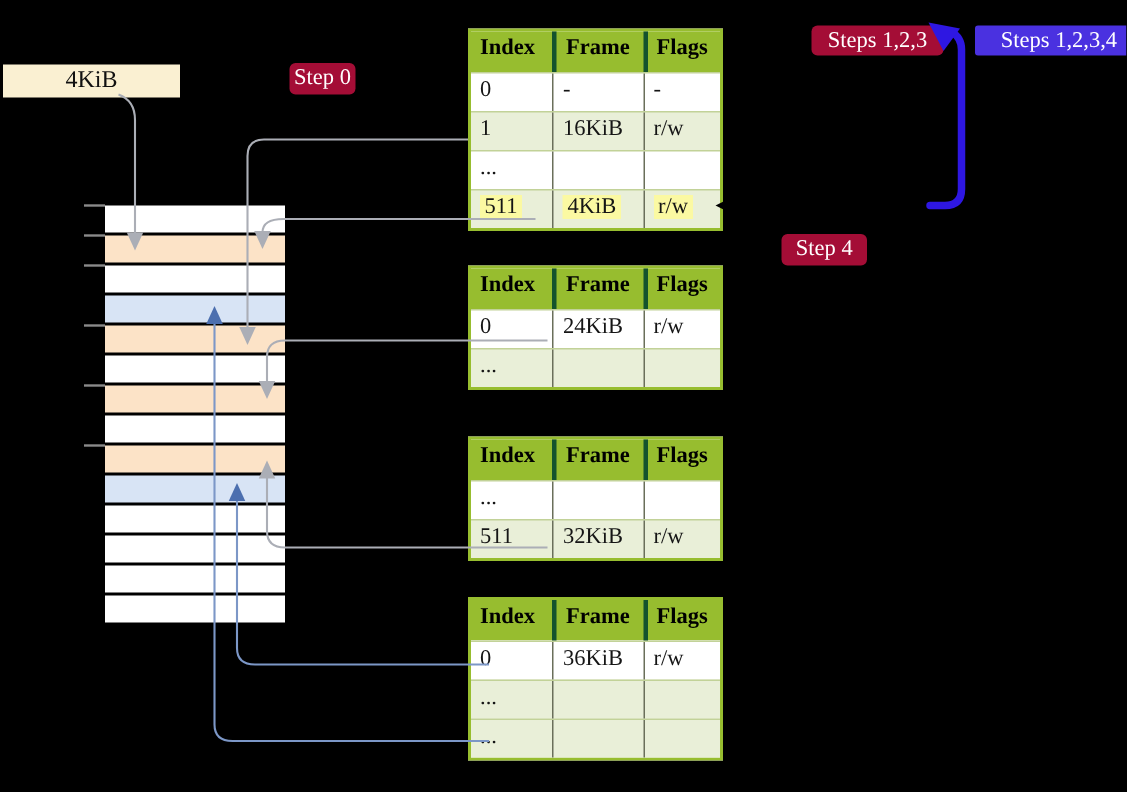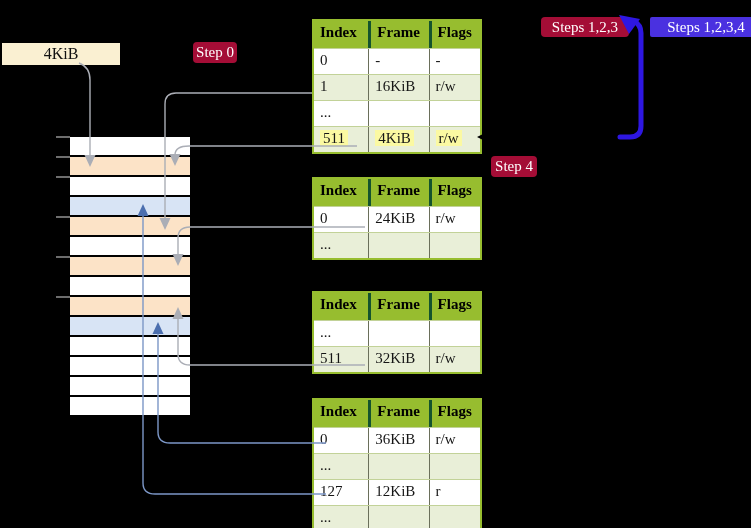--- a/index.html
+++ b/index.html
@@ -18,21 +18,21 @@
   .badge {
     position:absolute; color:#fff; font-size:15px; z-index:3;
     display:flex; align-items:center; justify-content:center;
     border-radius:4px; padding:0 6px; white-space:nowrap;
   }
   .badge.red { background:var(--badge_red); }
   .badge.blue { background:var(--badge_blue); border-radius:2px; }
   #badge-step0   { left:193px; top:42px;  width:44px; height:21px; }
   #badge-steps123{ left:510px; top:17px;  width:88px; height:20px;margin-left:31px; }
   #badge-steps1234{ left:650px; top:17px; width:112px; height:20px; }
-  #badge-step4   { left:491px; top:156px; width:46px; height:21px; }
+  #badge-step4   { left:521px; top:156px; width:57px; height:21px; }
   
   #memory-column {
     position:absolute; left:70px; top:137px; width:120px; height:278px;
     display:grid; grid-template-rows:repeat(14,1fr); row-gap:2px;
     background:#000; z-index:1;
   }
   .mem-row { width:100%; }
   .mem-row.white { background:var(--memory_white); }
   .mem-row.peach { background:var(--memory_peach); }
   .mem-row.blue  { background:var(--memory_blue); }
@@ -177,25 +177,20 @@
       <div class="brow">
         <div class="bcell c0"><span>0</span></div>
         <div class="bcell c1"><span>36KiB</span></div>
         <div class="bcell c2"><span>r/w</span></div>
       </div>
       <div class="brow shaded">
         <div class="bcell c0"><span>...</span></div>
         <div class="bcell c1"></div>
         <div class="bcell c2"></div>
       </div>
-      <div class="brow">
-        <div class="bcell c0"><span>127</span></div>
-        <div class="bcell c1"><span>12KiB</span></div>
-        <div class="bcell c2"><span>r</span></div>
-      </div>
       <div class="brow shaded">
         <div class="bcell c0"><span>...</span></div>
         <div class="bcell c1"></div>
         <div class="bcell c2"></div>
       </div>
     </div>
 
   <svg id="overlay" width="751" height="528" viewBox="0 0 751 528">
 
     <line class="tick" x1="56" y1="137" x2="70" y2="137"></line>

